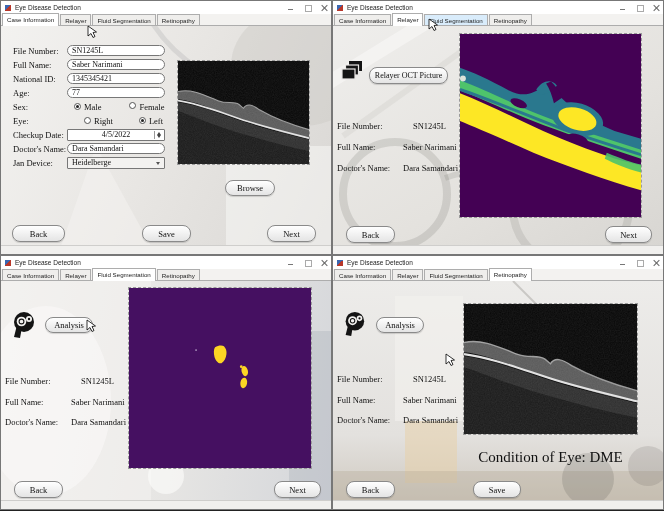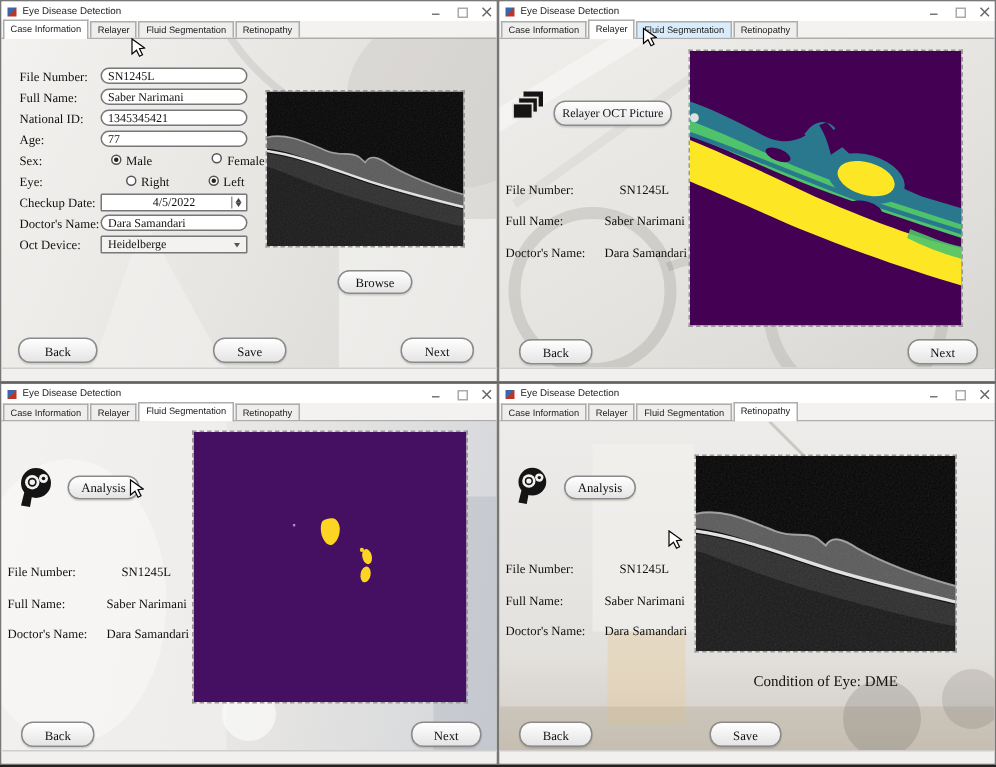--- a/index.html
+++ b/index.html
@@ -49,21 +49,21 @@
   .rad.on::after{content:"";width:3px;height:3px;border-radius:50%;background:#222}
   .radlab{font-family:"Liberation Serif",serif;font-size:8.5px;color:#111;margin-left:3px;white-space:nowrap}
 
   .pill{position:absolute;border:1px solid #8a8a8a;border-radius:8px;background:linear-gradient(#ffffff,#e4e4e4);display:flex;align-items:center;justify-content:center;font-family:"Liberation Serif",serif;font-size:8.5px;color:#111;box-shadow:0 1px 1px rgba(0,0,0,.15);white-space:nowrap}
 
   .imgbox{position:absolute;border:1px dashed #9a9a9a;box-sizing:border-box}
   .imgbox svg{display:block;width:100%;height:100%}
 
   .irow{position:absolute;left:4px;display:flex;font-family:"Liberation Serif",serif;font-size:8.5px;color:#111;white-space:nowrap}
   .ilabel{width:66px}
-  .cond{position:absolute;font-family:"Liberation Serif",serif;font-size:10px;color:#111;text-align:center}
+  .cond{position:absolute;font-family:"Liberation Serif",serif;font-size:15px;color:#111;text-align:center}
 
   .cursor{position:absolute;width:10px;height:14px;pointer-events:none;z-index:9}
 </style>
 </head>
 <body>
 
 <div class="win" id="w1">
   <div class="titlebar">
     <span class="appicon"></span>
     <span class="apptitle">Eye Disease Detection</span>
@@ -111,21 +111,21 @@
       <div class="tbox">
           <span>77</span>
         </div>
     </div>
     <div class="frow" style="top:74px">
       <span class="flabel">Sex:</span>
       <span style="display:flex;align-items:center;margin-left:7px">
         <span class="rad on"></span>
         <span class="radlab">Male</span>
       </span>
-      <span style="display:flex;align-items:flex-start;margin-left:40px">
+      <span style="display:flex;align-items:flex-start;margin-left:28px">
         <span class="rad"></span>
         <span class="radlab">Female</span>
       </span>
     </div>
     <div class="frow" style="top:88px">
       <span class="flabel">Eye:</span>
       <span style="display:flex;align-items:center;margin-left:17px">
         <span class="rad"></span>
         <span class="radlab">Right</span>
       </span>
@@ -144,21 +144,21 @@
           </span>
       </div>
     </div>
     <div class="frow" style="top:116px">
       <span class="flabel">Doctor's Name:</span>
       <div class="tbox">
           <span>Dara Samandari</span>
         </div>
     </div>
     <div class="frow" style="top:130px">
-      <span class="flabel">Oct Device:</span>
+      <span class="flabel">Jan Device:</span>
       <div class="tbox combo" style="height:12px">
         <span>Heidelberge</span>
         <span class="combo-arrow"></span>
       </div>
     </div>
 
     <div class="imgbox" style="left:176px;top:34px;width:133px;height:105px">
       <svg viewBox="0 0 180 135" preserveAspectRatio="none">
         <defs>
           <filter id="nA">

